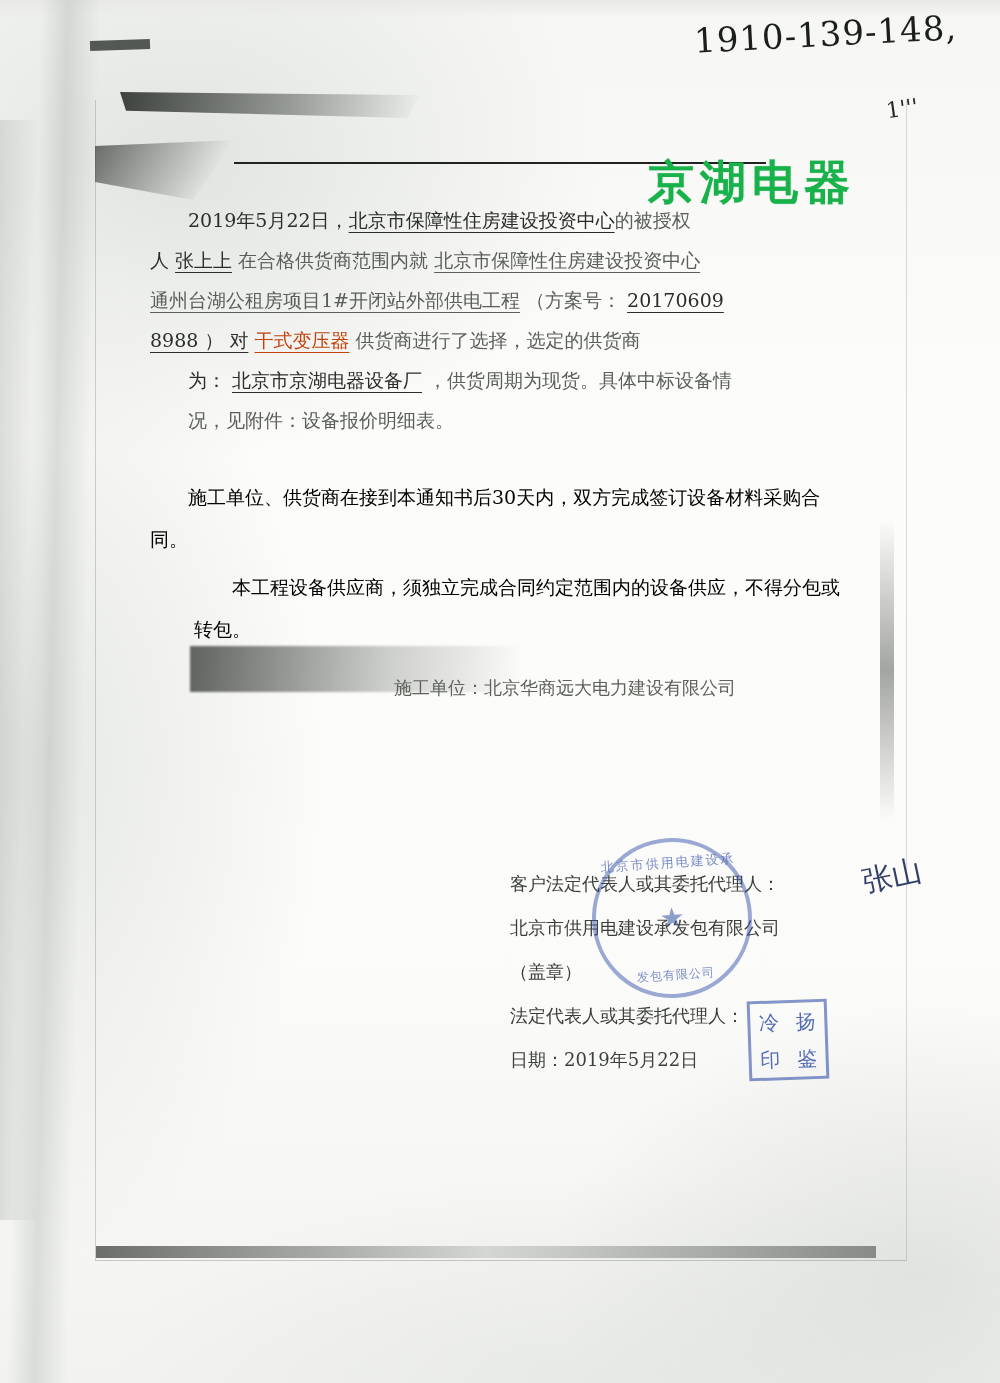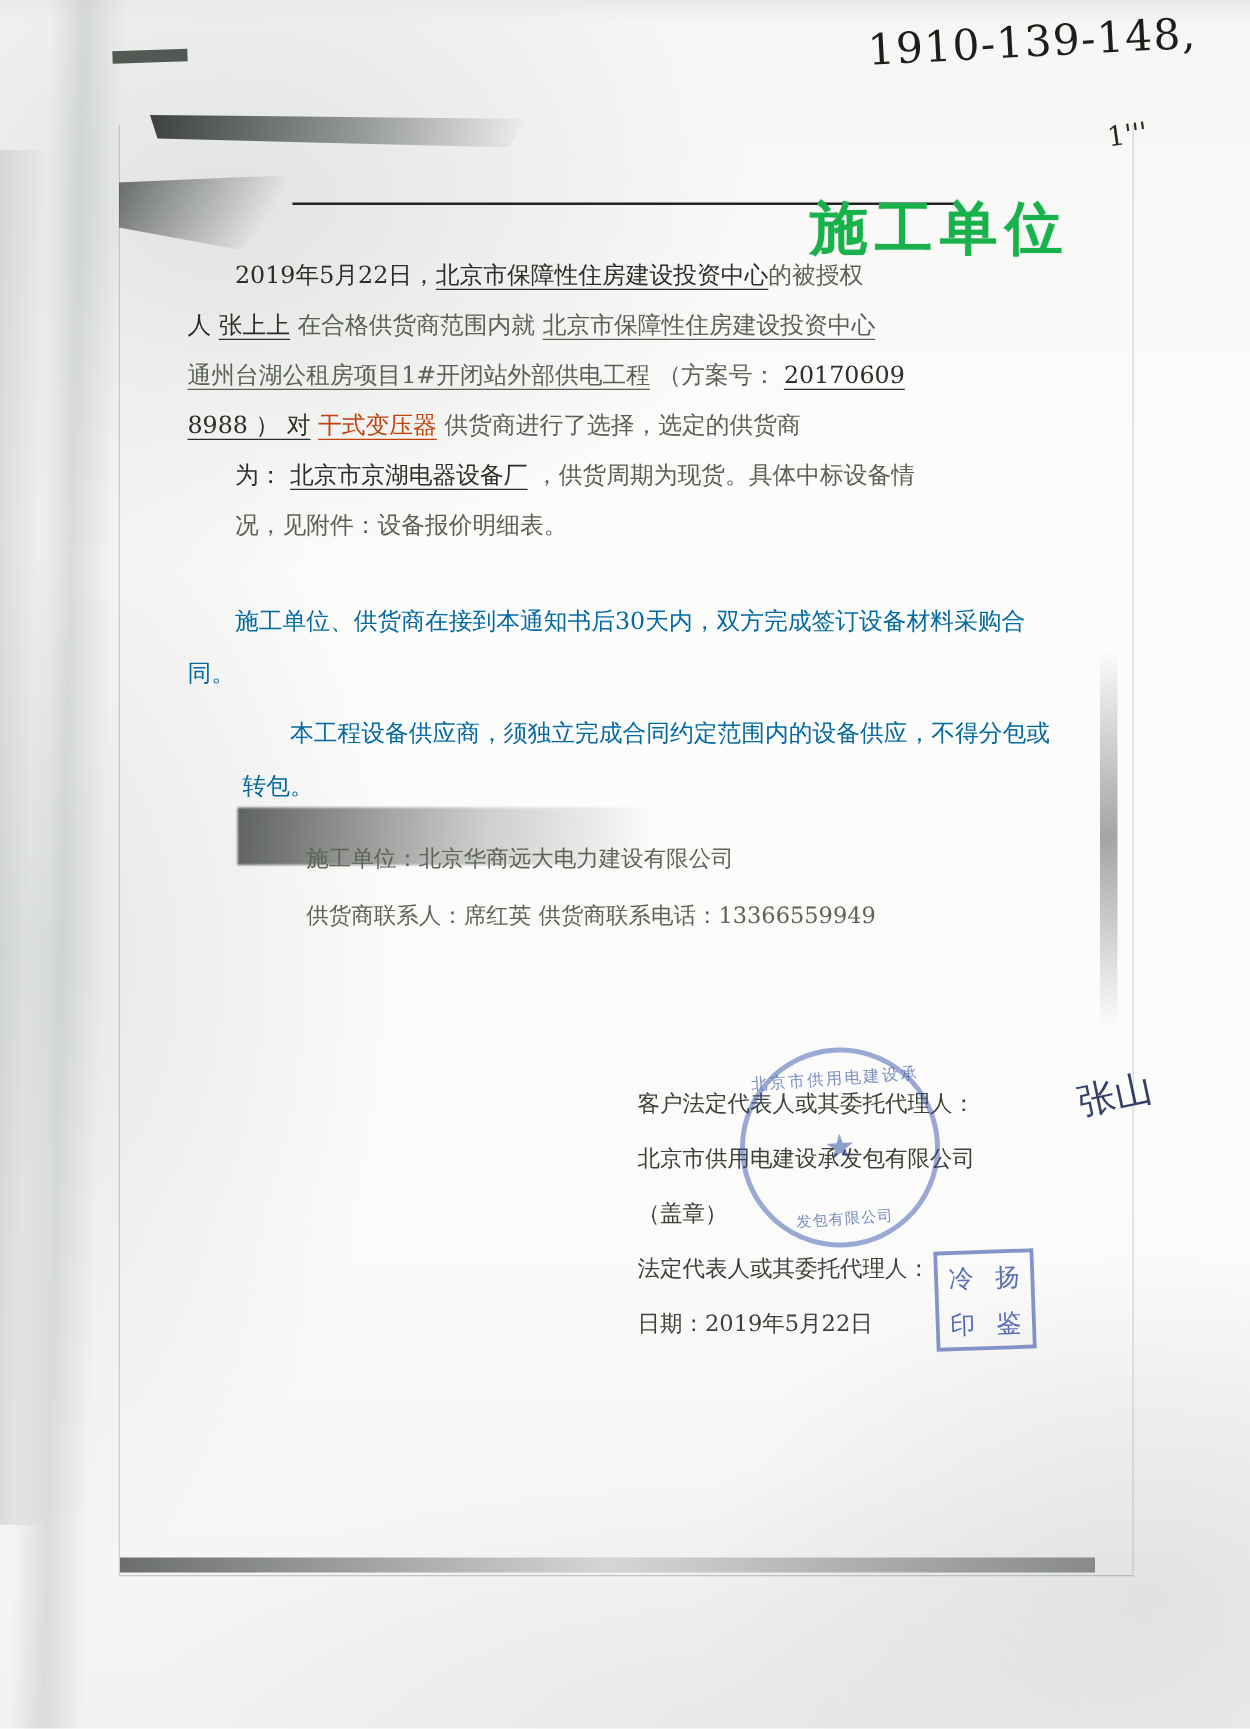--- a/index.html
+++ b/index.html
@@ -119,33 +119,34 @@
   }
   .faint { color: #5a5f58; }
   .fainter { color: #c2410c; }
   .ind { display: inline-block; width: 38px; }
 
   .para {
     position: absolute;
     left: 150px; width: 700px;
     font-size: 19px;
     line-height: 42px;
-    color: #0369a1;
+    color: #000000;
     font-family: "DejaVu Serif", serif;
   }
   .p1 { top: 476px; }
   .p2 { top: 566px; }
 
   .contacts {
     position: absolute;
     left: 245px; width: 640px;
     font-size: 18px;
     line-height: 45px;
     color: #5d625a;
     font-family: "DejaVu Serif", serif;
+    text-align: center;
   }
   .c1 { top: 665px; }
 
   .sign-block {
     position: absolute;
     left: 482px; width: 460px;
     font-size: 18px;
     line-height: 44px;
     color: #3c403a;
     font-family: "DejaVu Serif", serif;
@@ -277,36 +278,35 @@
     <div class="para p1">
       <span style="display:inline-block;text-indent:38px;">施工单位、供货商在接到本通知书后30天内，双方完成签订设备材料采购合同。</span>
     </div>
 
     <div class="para p2">
       <span style="display:inline-block;text-indent:38px;margin-left:44px;">本工程设备供应商，须独立完成合同约定范围内的设备供应，不得分包或转包。</span>
     </div>
 
     <div class="contacts c1">
       <div>施工单位：北京华商远大电力建设有限公司</div>
-      <div>供货商联系人：席红英    供货商联系电话：13366559949</div>
     </div>
 
     <div class="sign-block s1">
       <div>客户法定代表人或其委托代理人：</div>
       <div>北京市供用电建设承发包有限公司</div>
       <div>（盖章）</div>
       <div>法定代表人或其委托代理人：</div>
       <div>日期：2019年5月22日</div>
     </div>
 
   </div>
 
   <div class="hand-code">1910-139-148,</div>
   <div class="hand-small">1'''</div>
-  <div class="watermark">施工单位</div>
+  <div class="watermark">京湖电器</div>
 
   <div class="round-stamp">
     <div class="rs-top">北京市供用电建设承</div>
     <div class="rs-star">★</div>
     <div class="rs-bot">发包有限公司</div>
   </div>
 
   <div class="square-stamp">
     <span>冷</span>
     <span>扬</span>

